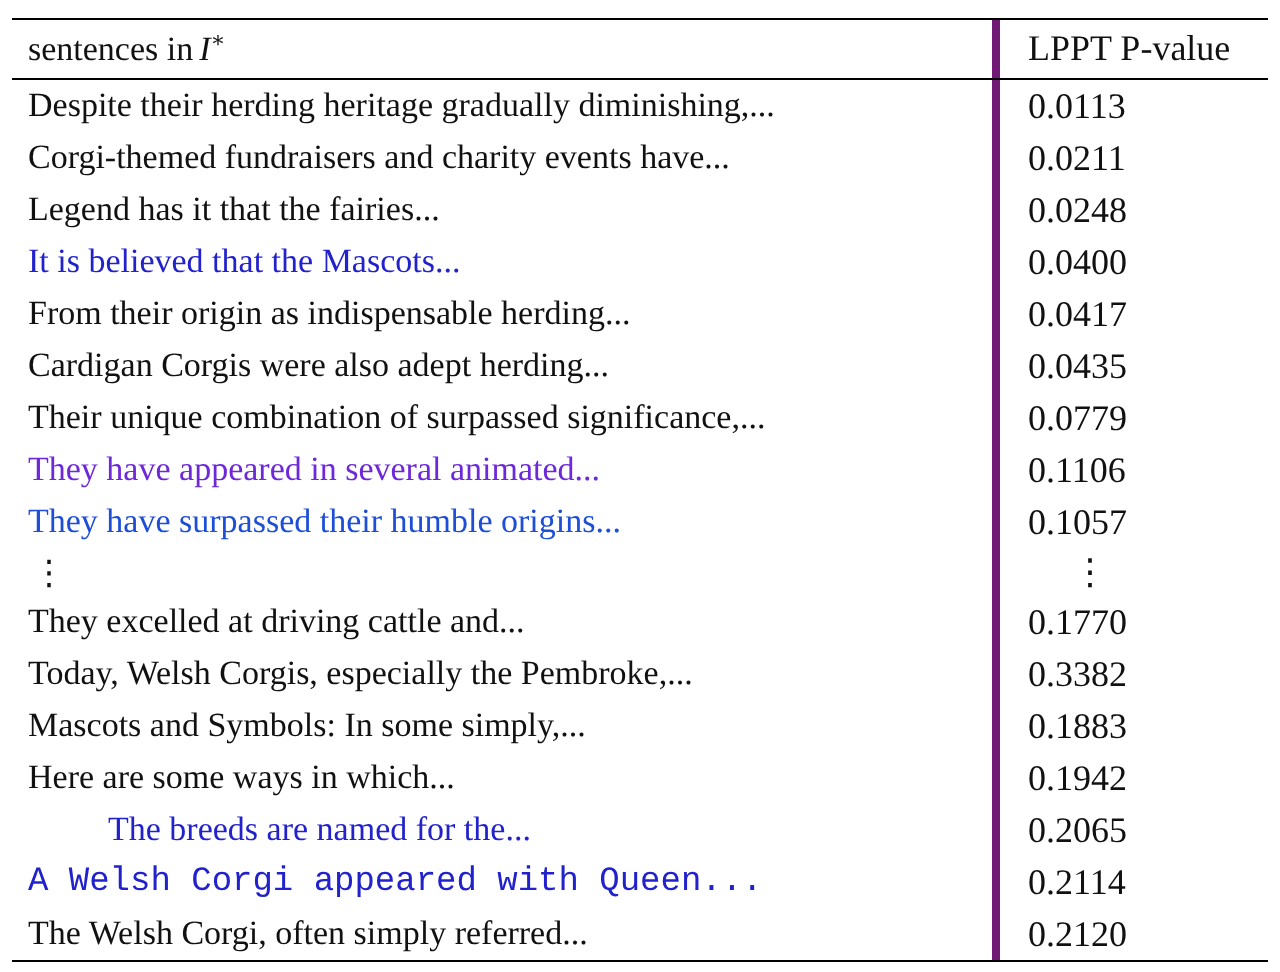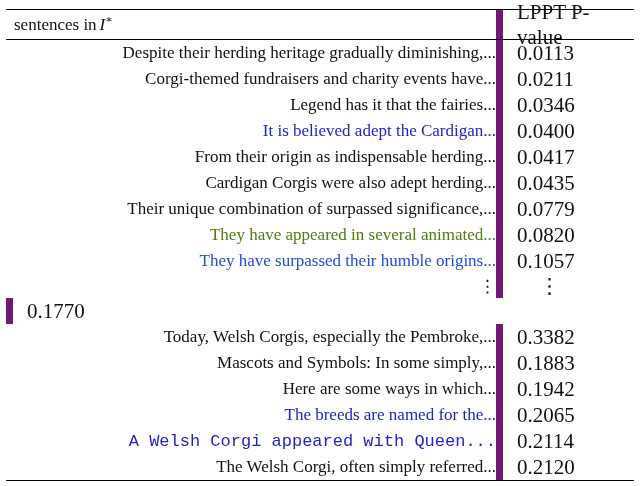--- a/index.html
+++ b/index.html
@@ -24,37 +24,36 @@
     height: 29px;
     align-items: center;
     border-bottom: 1.4px solid #000;
     font-size: 17px;
   }
   .row {
     display: flex;
     height: 26px;
     align-items: center;
     font-size: 17px;
-    text-align: right;
   }
   .cell.sentence {
     flex: 1;
     padding-left: 8px;
     white-space: nowrap;
     overflow: hidden;
   }
   .cell.pvalue {
     width: 138px;
     box-sizing: border-box;
     padding-left: 14px;
-    border-left: 7px solid #701a75;
+    border-left: 4px solid #701a75;
     align-self: stretch;
     display: flex;
     align-items: center;
-    font-size: 21px;
+    font-size: 18px;
   }
   .thead .cell.sentence { font-size: 17px; }
   .math-symbol { font-style: italic; padding-left: 3px; }
   sup.star { font-size: 11px; line-height: 0; }
   .dots-row { height: 24px; }
   .dots-row .cell.sentence { padding-left: 10px; letter-spacing: 0; }
   .dots-row .cell.pvalue { padding-left: 36px; }
 </style>
 </head>
 <body>
@@ -70,51 +69,52 @@
       <div class="row">
         <div class="cell sentence">Despite their herding heritage gradually diminishing,...</div>
         <div class="cell pvalue">0.0113</div>
       </div>
       <div class="row">
         <div class="cell sentence">Corgi-themed fundraisers and charity events have...</div>
         <div class="cell pvalue">0.0211</div>
       </div>
       <div class="row">
         <div class="cell sentence">Legend has it that the fairies...</div>
-        <div class="cell pvalue">0.0346</div>
+        <div class="cell pvalue">0.0248</div>
       </div>
       <div class="row">
-        <div class="cell sentence" style="color: rgb(34, 34, 204);">It is believed adept the Cardigan...</div>
+        <div class="cell sentence" style="color: rgb(34, 34, 204);">It is believed that the Mascots...</div>
         <div class="cell pvalue">0.0400</div>
       </div>
       <div class="row">
         <div class="cell sentence">From their origin as indispensable herding...</div>
         <div class="cell pvalue">0.0417</div>
       </div>
       <div class="row">
         <div class="cell sentence">Cardigan Corgis were also adept herding...</div>
         <div class="cell pvalue">0.0435</div>
       </div>
       <div class="row">
         <div class="cell sentence">Their unique combination of surpassed significance,...</div>
         <div class="cell pvalue">0.0779</div>
       </div>
       <div class="row">
-        <div class="cell sentence" style="color: #4d7c0f;">They have appeared in several animated...</div>
-        <div class="cell pvalue">0.0820</div>
+        <div class="cell sentence" style="color: #6d28d9;">They have appeared in several animated...</div>
+        <div class="cell pvalue">0.1106</div>
       </div>
       <div class="row">
         <div class="cell sentence" style="color: #1d4ed8;">They have surpassed their humble origins...</div>
         <div class="cell pvalue">0.1057</div>
       </div>
       <div class="row dots-row">
         <div class="cell sentence">⋮</div>
         <div class="cell pvalue">⋮</div>
       </div>
       <div class="row">
+        <div class="cell sentence">They excelled at driving cattle and...</div>
         <div class="cell pvalue">0.1770</div>
       </div>
       <div class="row">
         <div class="cell sentence">Today, Welsh Corgis, especially the Pembroke,...</div>
         <div class="cell pvalue">0.3382</div>
       </div>
       <div class="row">
         <div class="cell sentence">Mascots and Symbols: In some simply,...</div>
         <div class="cell pvalue">0.1883</div>
       </div>

